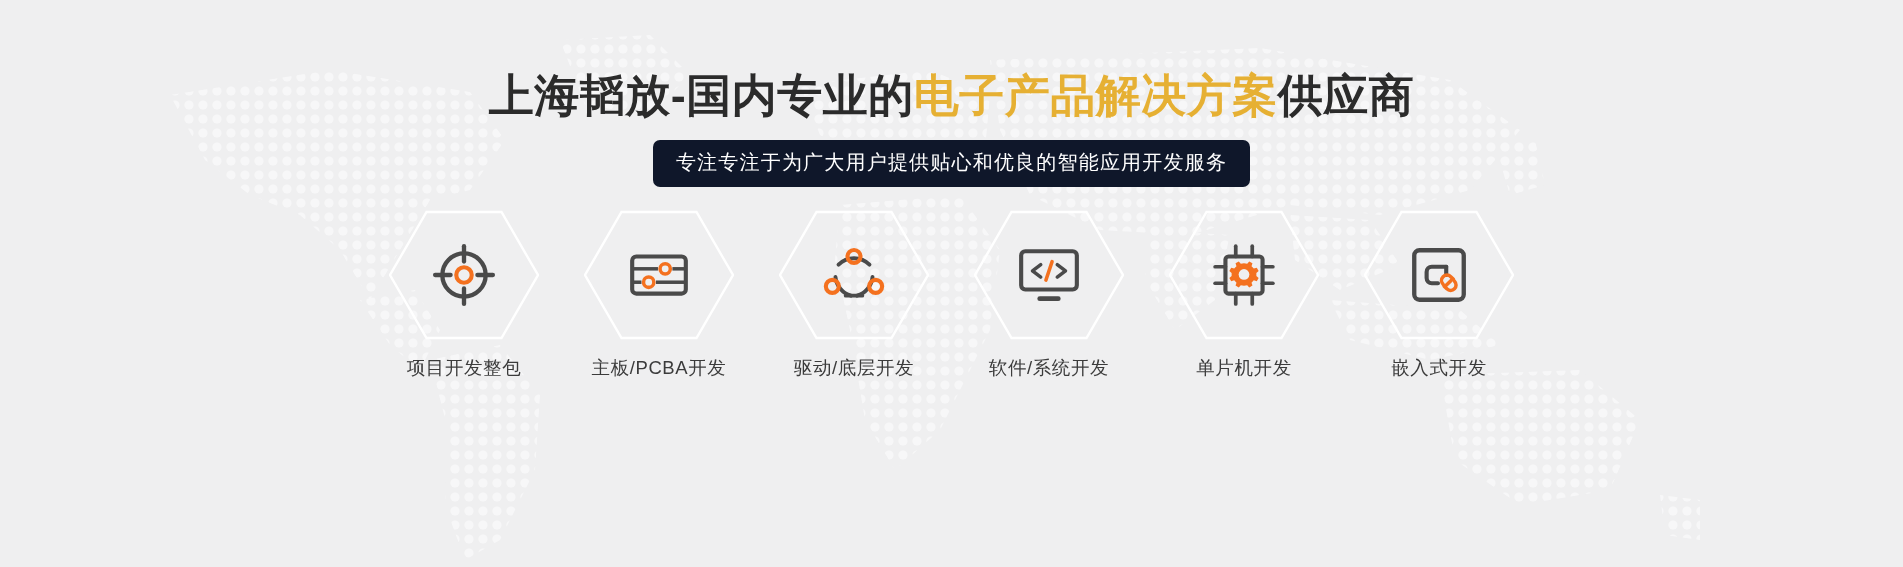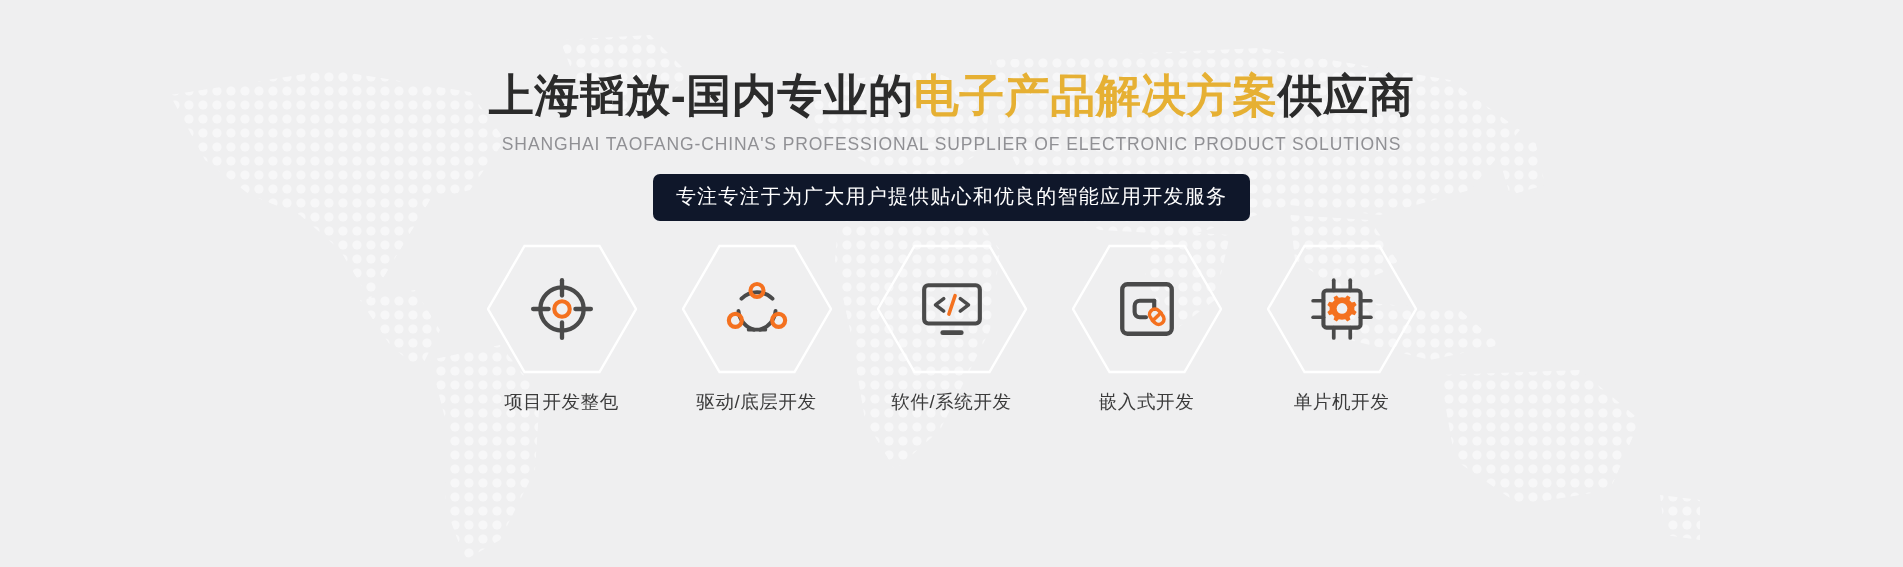--- a/index.html
+++ b/index.html
@@ -163,21 +163,20 @@
       <rect x="0" y="0" width="1903" height="567" fill="url(#dotgrid)" mask="url(#landmask)"></rect>
     </svg>
   </div>
 
   <div class="content">
 
     <h1 class="headline">
       <span>上海韬放-国内专业的</span><span class="hl-accent">电子产品解决方案</span><span>供应商</span>
     </h1>
 
-    <div class="subline">SHANGHAI TAOFANG-CHINA'S PROFESSIONAL SUPPLIER OF ELECTRONIC PRODUCT SOLUTIONS</div>
 
     <div class="pill">专注专注于为广大用户提供贴心和优良的智能应用开发服务</div>
 
     <div class="services">
 
       <div class="service">
         <div class="hex-wrap">
           <svg class="hex-outline" viewBox="0 0 150 132">
             <polygon points="37.5,3 112.5,3 149,66 112.5,129 37.5,129 1,66" fill="none" stroke="#ffffff" stroke-width="2.4"></polygon>
           </svg>
@@ -186,20 +185,37 @@
             <line x1="32" y1="4" x2="32" y2="19" stroke="#4a4a4a" stroke-width="4.2" stroke-linecap="round"></line>
             <line x1="32" y1="45" x2="32" y2="60" stroke="#4a4a4a" stroke-width="4.2" stroke-linecap="round"></line>
             <line x1="4" y1="32" x2="19" y2="32" stroke="#4a4a4a" stroke-width="4.2" stroke-linecap="round"></line>
             <line x1="45" y1="32" x2="60" y2="32" stroke="#4a4a4a" stroke-width="4.2" stroke-linecap="round"></line>
             <circle cx="32" cy="32" r="7.5" fill="none" stroke="#f4711f" stroke-width="4"></circle>
           </svg>
         </div>
         <div class="service-label">项目开发整包</div>
       </div>
 
+      <div class="service">
+        <div class="hex-wrap">
+          <svg class="hex-outline" viewBox="0 0 150 132">
+            <polygon points="37.5,3 112.5,3 149,66 112.5,129 37.5,129 1,66" fill="none" stroke="#ffffff" stroke-width="2.4"></polygon>
+          </svg>
+          <svg class="svc-icon" viewBox="0 0 64 64">
+            <rect x="6" y="14" width="52" height="36" rx="4" fill="none" stroke="#4a4a4a" stroke-width="4"></rect>
+            <line x1="6" y1="26" x2="31" y2="26" stroke="#4a4a4a" stroke-width="3.4"></line>
+            <line x1="45" y1="26" x2="58" y2="26" stroke="#4a4a4a" stroke-width="3.4"></line>
+            <circle cx="38" cy="26" r="5" fill="none" stroke="#f4711f" stroke-width="3.4"></circle>
+            <line x1="6" y1="39" x2="15" y2="39" stroke="#4a4a4a" stroke-width="3.4"></line>
+            <line x1="29" y1="39" x2="58" y2="39" stroke="#4a4a4a" stroke-width="3.4"></line>
+            <circle cx="22" cy="39" r="5" fill="none" stroke="#f4711f" stroke-width="3.4"></circle>
+          </svg>
+        </div>
+        <div class="service-label">主板/PCBA开发</div>
+      </div>
 
       <div class="service">
         <div class="hex-wrap">
           <svg class="hex-outline" viewBox="0 0 150 132">
             <polygon points="37.5,3 112.5,3 149,66 112.5,129 37.5,129 1,66" fill="none" stroke="#ffffff" stroke-width="2.4"></polygon>
           </svg>
           <svg class="svc-icon" viewBox="0 0 64 64">
             <path d="M17,22 A21,21 0 0 1 47,22" fill="none" stroke="#4a4a4a" stroke-width="3.8" stroke-linecap="round"></path>
             <path d="M14,34 A21,21 0 0 0 29,52" fill="none" stroke="#4a4a4a" stroke-width="3.8" stroke-linecap="round"></path>
             <path d="M50,34 A21,21 0 0 1 35,52" fill="none" stroke="#4a4a4a" stroke-width="3.8" stroke-linecap="round"></path>
@@ -219,37 +235,20 @@
           </svg>
           <svg class="svc-icon" viewBox="0 0 64 64">
             <rect x="5" y="9" width="54" height="37" rx="4" fill="none" stroke="#4a4a4a" stroke-width="4"></rect>
             <line x1="23" y1="55" x2="41" y2="55" stroke="#4a4a4a" stroke-width="4.6" stroke-linecap="round"></line>
             <polyline points="24,22 16,28 24,34" fill="none" stroke="#4a4a4a" stroke-width="3.4" stroke-linecap="round" stroke-linejoin="round"></polyline>
             <polyline points="40,22 48,28 40,34" fill="none" stroke="#4a4a4a" stroke-width="3.4" stroke-linecap="round" stroke-linejoin="round"></polyline>
             <line x1="35" y1="19" x2="29" y2="37" stroke="#f4711f" stroke-width="3.4" stroke-linecap="round"></line>
           </svg>
         </div>
         <div class="service-label">软件/系统开发</div>
-      </div>
-
-      <div class="service">
-        <div class="hex-wrap">
-          <svg class="hex-outline" viewBox="0 0 150 132">
-            <polygon points="37.5,3 112.5,3 149,66 112.5,129 37.5,129 1,66" fill="none" stroke="#ffffff" stroke-width="2.4"></polygon>
-          </svg>
-          <svg class="svc-icon" viewBox="0 0 64 64">
-            <rect x="8" y="8" width="48" height="48" rx="5" fill="none" stroke="#4a4a4a" stroke-width="4.2"></rect>
-            <path d="M39,24 L25,24 A5,5 0 0 0 20,29 L20,35 A5,5 0 0 0 25,40 L31,40" fill="none" stroke="#4a4a4a" stroke-width="4" stroke-linecap="round"></path>
-            <path d="M39,24 L39,32" fill="none" stroke="#4a4a4a" stroke-width="4" stroke-linecap="round"></path>
-            <path d="M36,41 A5.2,5.2 0 0 1 43.4,33.6 L46,36.2" fill="none" stroke="#f4711f" stroke-width="3.4" stroke-linecap="round"></path>
-            <path d="M47,38 A5.2,5.2 0 0 1 39.6,45.4 L37,42.8" fill="none" stroke="#f4711f" stroke-width="3.4" stroke-linecap="round"></path>
-            <line x1="39" y1="42" x2="44" y2="37" stroke="#f4711f" stroke-width="3.4" stroke-linecap="round"></line>
-          </svg>
-        </div>
-        <div class="service-label">嵌入式开发</div>
       </div>
 
       <div class="service">
         <div class="hex-wrap">
           <svg class="hex-outline" viewBox="0 0 150 132">
             <polygon points="37.5,3 112.5,3 149,66 112.5,129 37.5,129 1,66" fill="none" stroke="#ffffff" stroke-width="2.4"></polygon>
           </svg>
           <svg class="svc-icon" viewBox="0 0 64 64">
             <rect x="14" y="14" width="36" height="36" rx="3" fill="none" stroke="#4a4a4a" stroke-width="4"></rect>
             <g stroke="#4a4a4a" stroke-width="3.6" stroke-linecap="round">
@@ -268,15 +267,32 @@
                        L46.2,35 L44.4,38.1 L41.5,37.2 L39.3,39.4 L40.2,42.3 L37.1,44.1 L35.1,41.9 L32,42.5
                        L28.9,41.9 L26.9,44.1 L23.8,42.3 L24.7,39.4 L22.5,37.2 L19.6,38.1 L17.8,35 L20,33 L20,30
                        L17.8,28 L19.6,24.9 L22.5,25.8 L24.7,23.6 L23.8,20.7 L26.9,18.9 L28.9,21.1 Z"></path>
             </g>
             <circle cx="32" cy="31.5" r="5.2" fill="#efeff0"></circle>
           </svg>
         </div>
         <div class="service-label">单片机开发</div>
       </div>
 
+      <div class="service">
+        <div class="hex-wrap">
+          <svg class="hex-outline" viewBox="0 0 150 132">
+            <polygon points="37.5,3 112.5,3 149,66 112.5,129 37.5,129 1,66" fill="none" stroke="#ffffff" stroke-width="2.4"></polygon>
+          </svg>
+          <svg class="svc-icon" viewBox="0 0 64 64">
+            <rect x="8" y="8" width="48" height="48" rx="5" fill="none" stroke="#4a4a4a" stroke-width="4.2"></rect>
+            <path d="M39,24 L25,24 A5,5 0 0 0 20,29 L20,35 A5,5 0 0 0 25,40 L31,40" fill="none" stroke="#4a4a4a" stroke-width="4" stroke-linecap="round"></path>
+            <path d="M39,24 L39,32" fill="none" stroke="#4a4a4a" stroke-width="4" stroke-linecap="round"></path>
+            <path d="M36,41 A5.2,5.2 0 0 1 43.4,33.6 L46,36.2" fill="none" stroke="#f4711f" stroke-width="3.4" stroke-linecap="round"></path>
+            <path d="M47,38 A5.2,5.2 0 0 1 39.6,45.4 L37,42.8" fill="none" stroke="#f4711f" stroke-width="3.4" stroke-linecap="round"></path>
+            <line x1="39" y1="42" x2="44" y2="37" stroke="#f4711f" stroke-width="3.4" stroke-linecap="round"></line>
+          </svg>
+        </div>
+        <div class="service-label">嵌入式开发</div>
+      </div>
+
     </div>
   </div>
 </div>
 
 </body></html>

